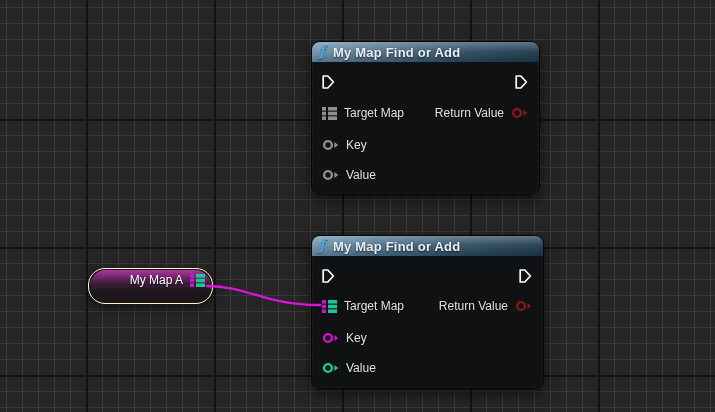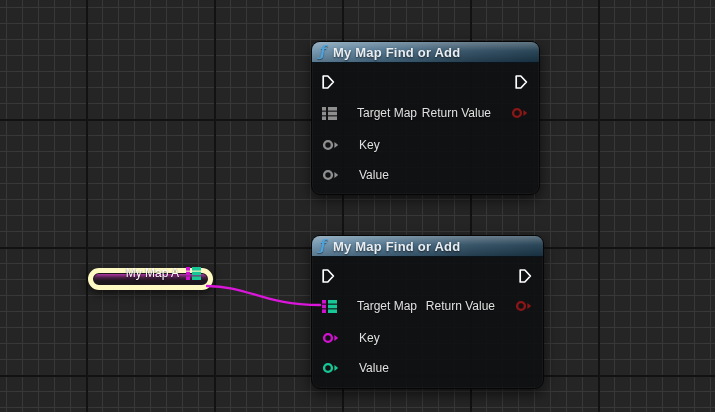--- a/index.html
+++ b/index.html
@@ -34,31 +34,31 @@
   .ficon {
     font-family:"DejaVu Serif", serif; font-style:italic; font-weight:bold;
     font-size:14px; line-height:14px; color:#4da3dd; margin-top:-2px;
     text-shadow:0 1px 1px rgba(0,0,0,0.5);
   }
   .ftitle {
     font-size:13px; font-weight:bold; color:#e9eef2; letter-spacing:0.2px;
     text-shadow:0 1px 2px rgba(0,0,0,0.65); white-space:nowrap;
   }
   .row {
-    position:absolute; display:flex; align-items:center; gap:20px;
+    position:absolute; display:flex; align-items:center; gap:7px;
     transform:translateY(-50%); white-space:nowrap;
   }
   .row.l { left:10px; } .row.r { right:11px; }
   .pinlabel { font-size:12px; color:#e0e0e0; text-shadow:0 1px 1px rgba(0,0,0,0.6); }
   svg.pin { display:block; }
 
   
   .varnode {
-    position:absolute; left:88px; top:268px; width:125px; height:16px;
-    border-radius:17px; background:#1d171d; border:5px solid #fef9c3;
+    position:absolute; left:88px; top:268px; width:125px; height:36px;
+    border-radius:17px; background:#1d171d; border:1px solid #fef9c3;
     box-shadow:0 4px 10px rgba(0,0,0,0.55);
     display:flex; align-items:center; justify-content:flex-end;
     gap:7px; padding:0 7px 12px 10px; box-sizing:border-box;
   }
   .varnode::before {
     content:""; position:absolute; inset:1px; border-radius:16px;
     background:linear-gradient(180deg, rgba(226,62,208,0.75), rgba(150,45,136,0.32) 38%, rgba(0,0,0,0) 68%);
     pointer-events:none;
   }
   .varlabel { font-size:12px; color:#ffffff; text-shadow:0 1px 2px rgba(0,0,0,0.7); z-index:1; }

